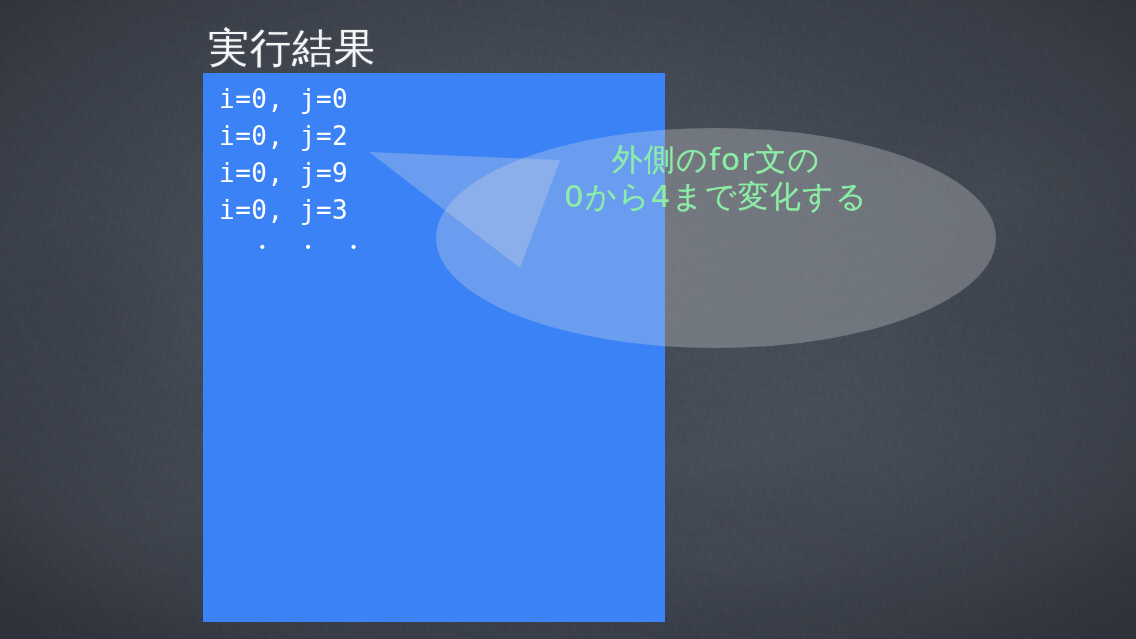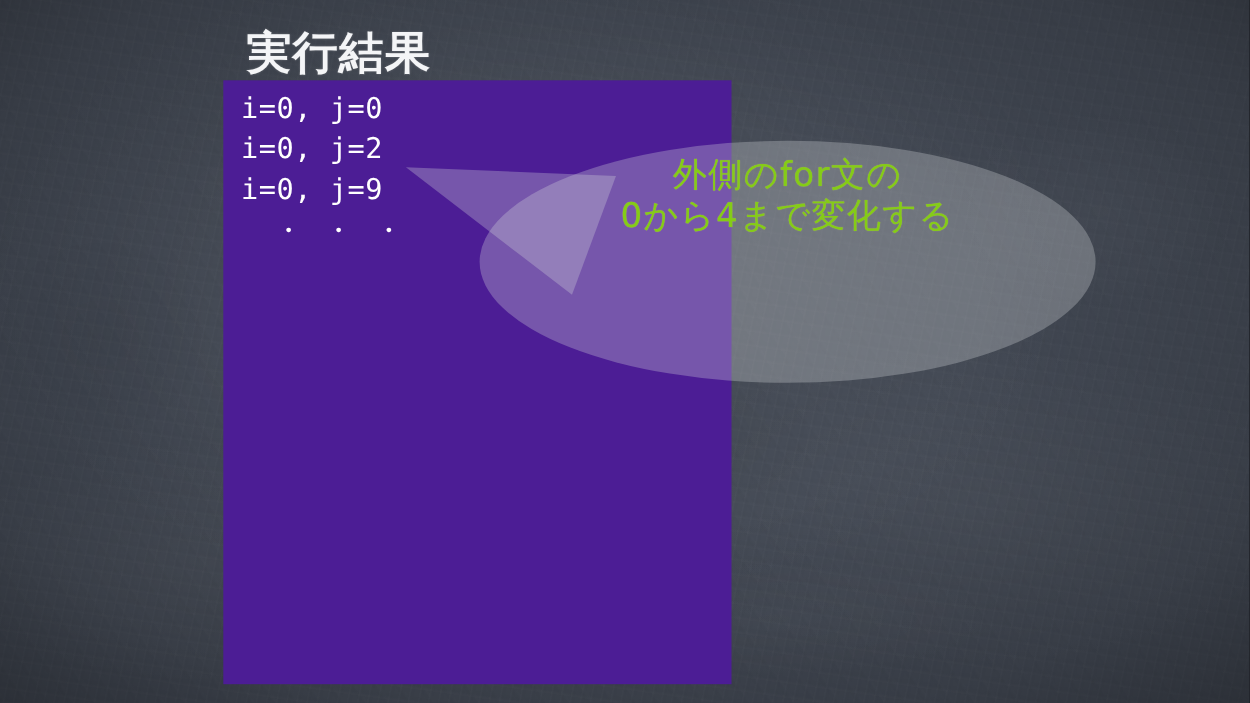--- a/index.html
+++ b/index.html
@@ -54,39 +54,39 @@
   .board-vignette {
     position: absolute;
     inset: 0;
     background:
       radial-gradient(ellipse 78% 82% at 50% 46%, rgba(0,0,0,0) 36%, rgba(0,0,0,0.16) 72%, rgba(0,0,0,0.40) 100%);
   }
 
   
   #title {
     position: absolute;
-    left: 224px;
+    left: 208px;
     top: 22px;
     font-size: 41px;
     line-height: 52px;
     color: #f4f5f7;
     letter-spacing: 1px;
-    font-weight: 700;
+    font-weight: 400;
     text-shadow: 0 0 2px rgba(255,255,255,0.28);
     white-space: nowrap;
   }
 
   
   #terminal {
     position: absolute;
     left: 203px;
     top: 73px;
     width: 462px;
     height: 549px;
-    background: #4c1d95;
+    background: #3b82f6;
     overflow: hidden;
   }
   #terminal-lines {
     position: absolute;
     left: 16px;
     top: 8px;
     width: 430px;
   }
   .term-line {
     font-family: "DejaVu Sans Mono", monospace;
@@ -112,21 +112,21 @@
     pointer-events: none;
   }
   #bubble-svg { display: block; }
 
   #bubble-text {
     position: absolute;
     left: 466px;
     top: 141px;
     width: 500px;
     text-align: center;
-    color: #84cc16;
+    color: #86efac;
     font-size: 31px;
     line-height: 37px;
     letter-spacing: 1.2px;
     white-space: nowrap;
     text-shadow: 0 0 1px rgba(243,238,95,0.45);
   }
   #bubble-text .bline { display: block; }
 </style>
 </head>
 <body>
@@ -138,20 +138,21 @@
   <div class="board-smudge"></div>
   <div class="board-vignette"></div>
 
   <div id="title">実行結果</div>
 
   <div id="terminal">
     <div id="terminal-lines">
       <div class="term-line">i=0, j=0</div>
       <div class="term-line">i=0, j=2</div>
       <div class="term-line">i=0, j=9</div>
+      <div class="term-line">i=0, j=3</div>
       <div class="term-line dots">・ ・ ・</div>
     </div>
   </div>
 
   <div id="bubble-wrap">
     <svg id="bubble-svg" width="1136" height="639" viewBox="0 0 1136 639">
       <g fill="#d8dade" fill-opacity="0.30">
 
         <polygon points="369,152 560,160 520,268"></polygon>
 

